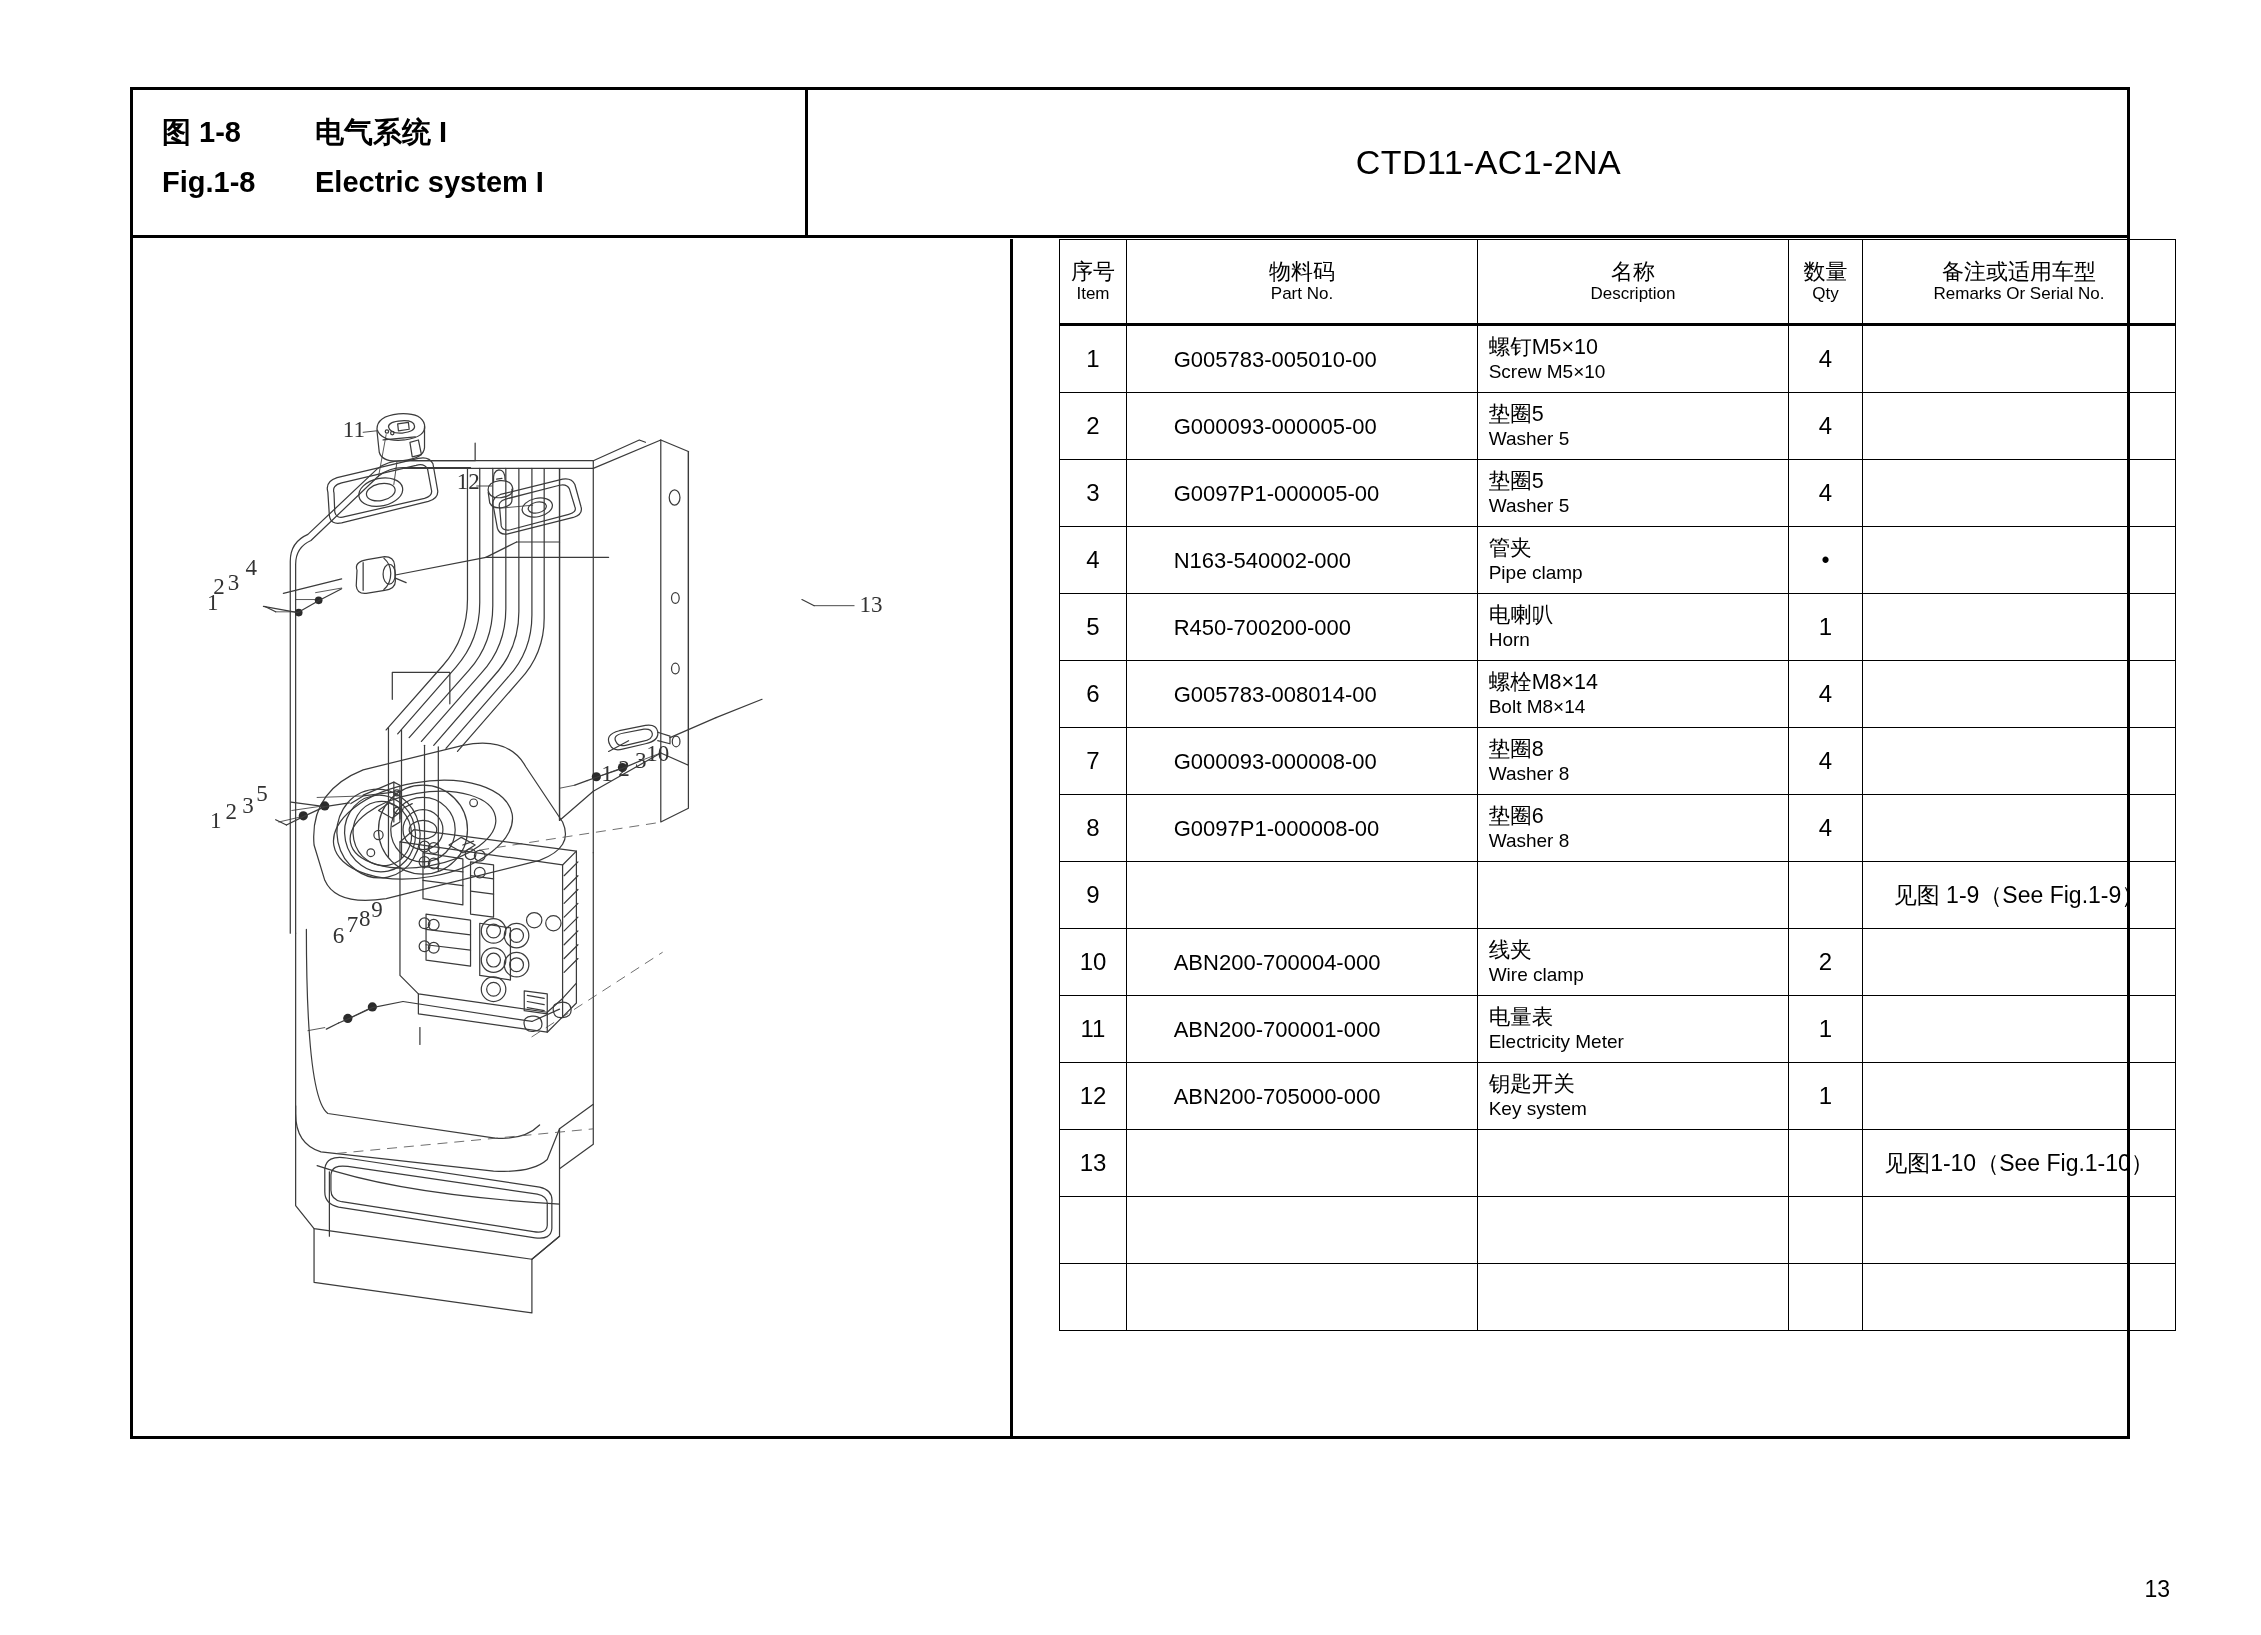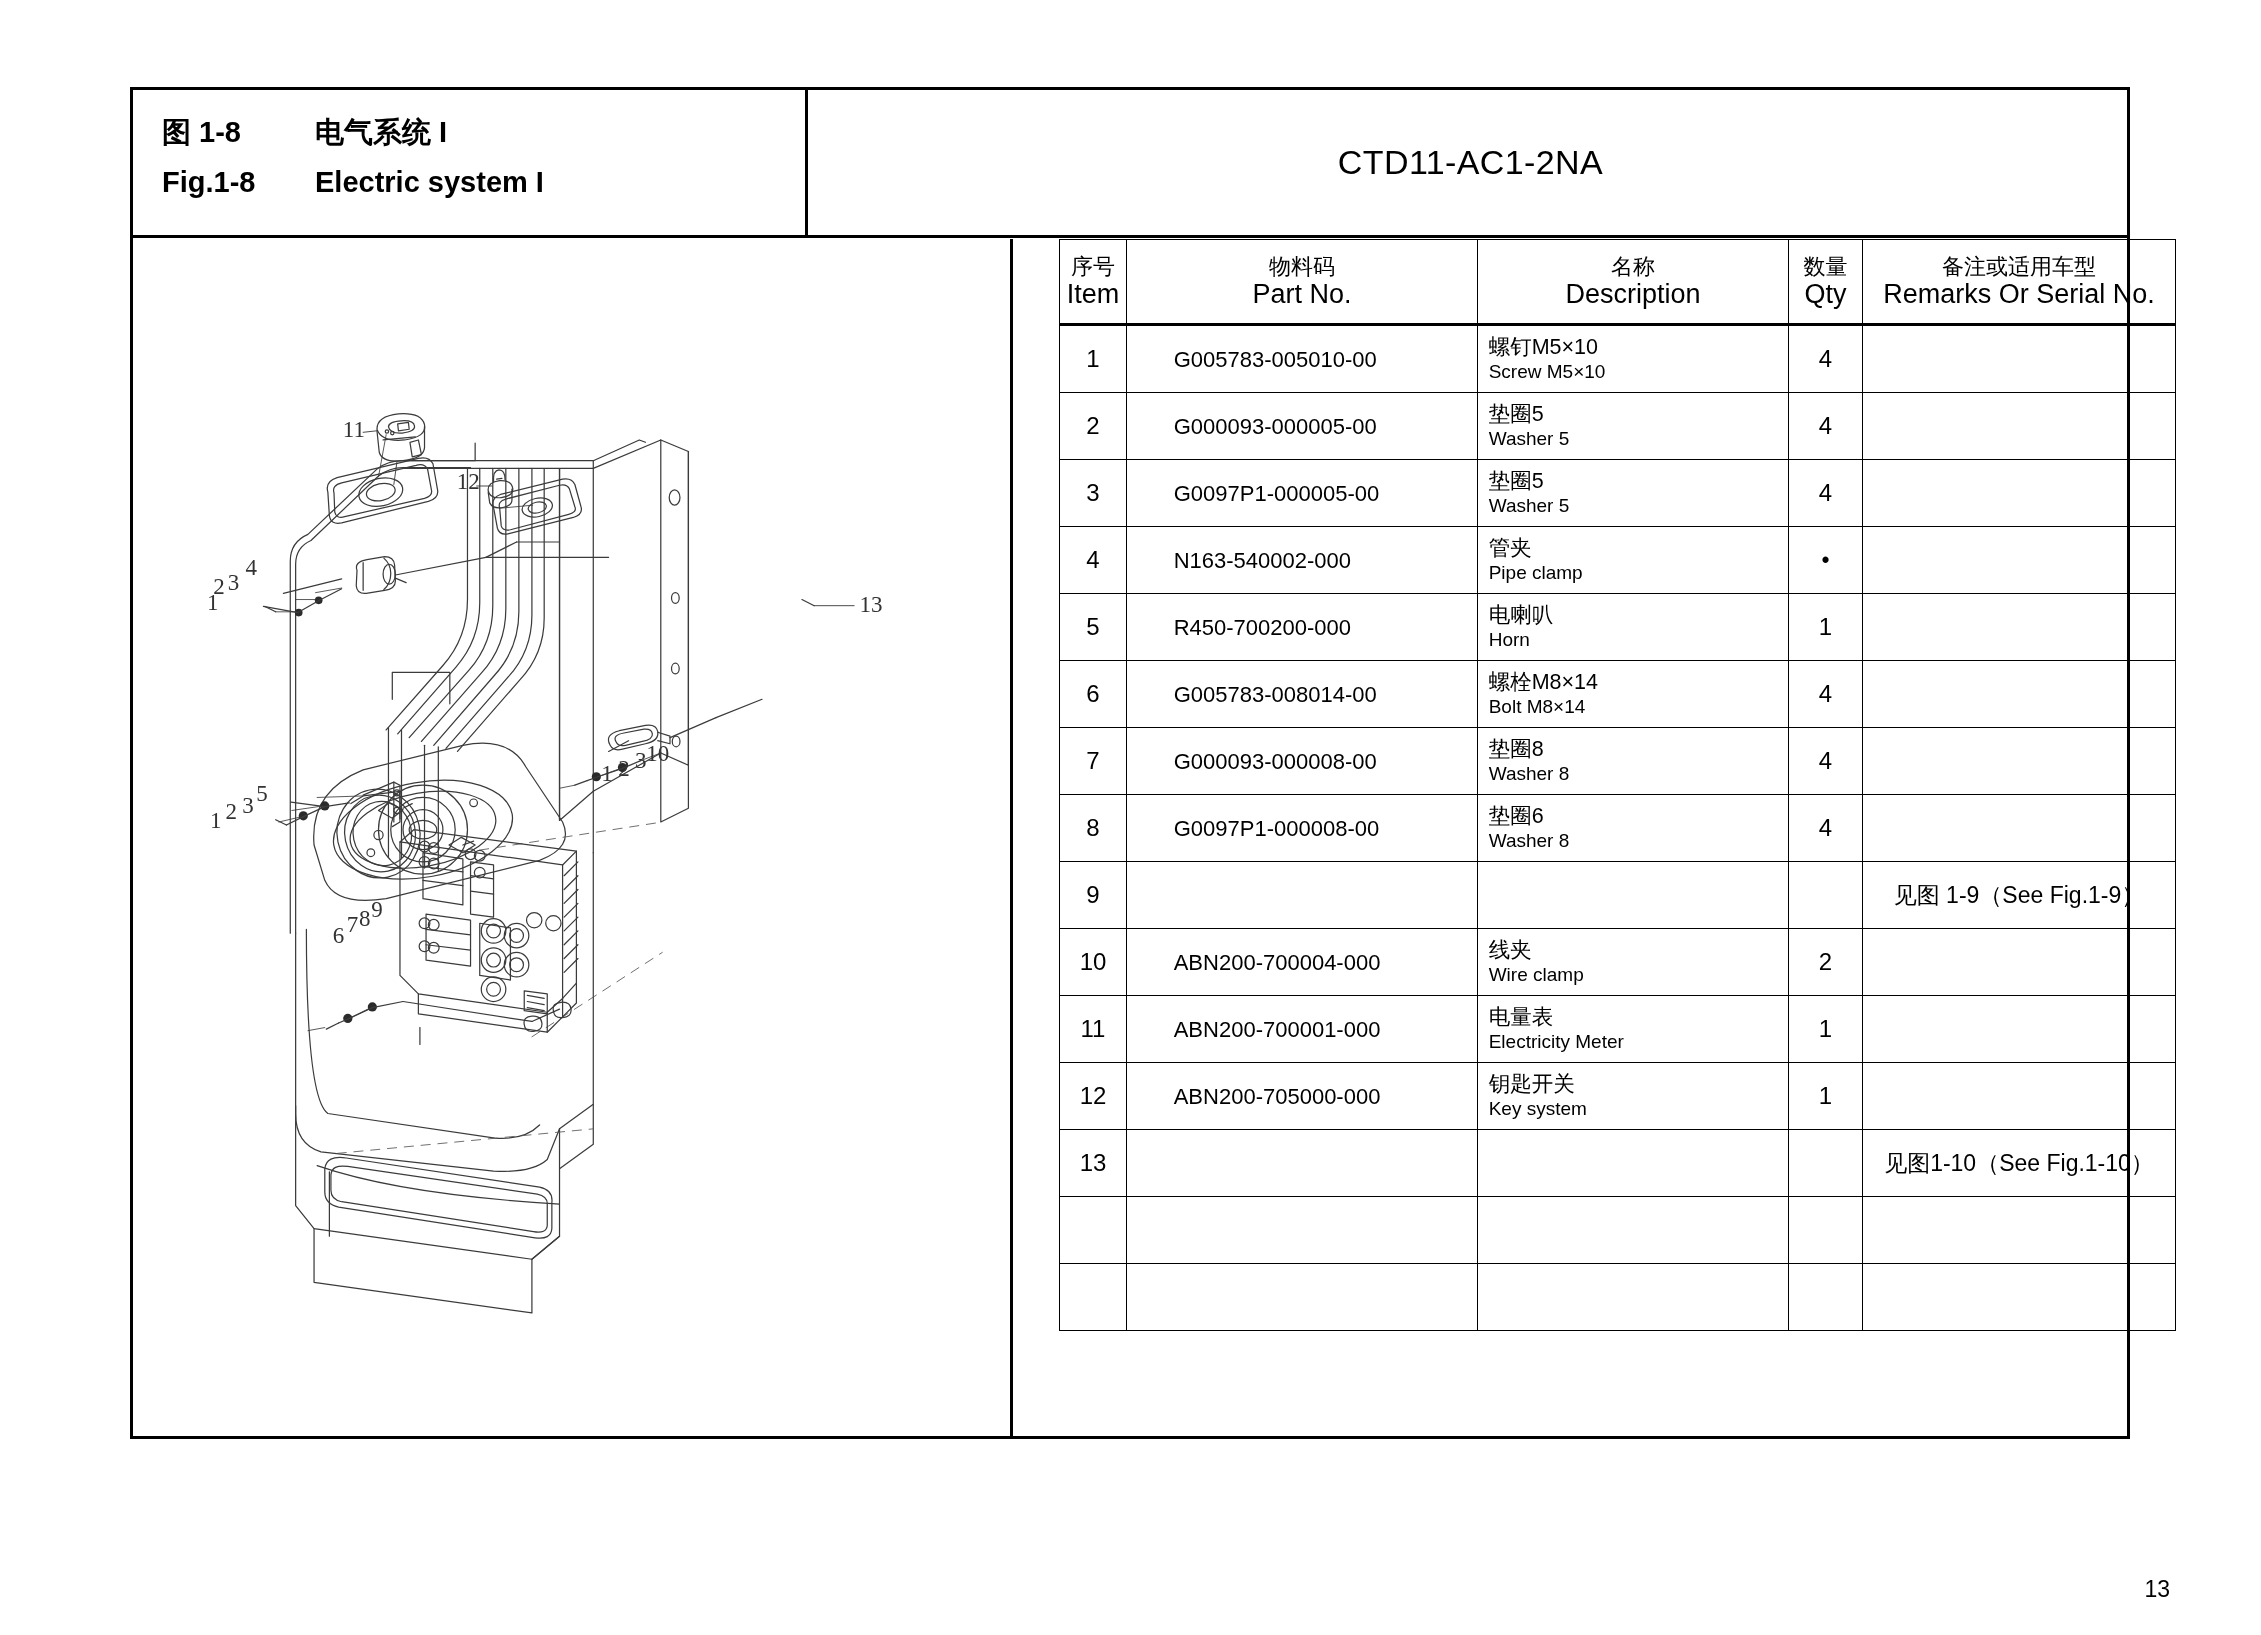--- a/index.html
+++ b/index.html
@@ -30,21 +30,21 @@
     padding:23px 0 0 29px;
   }
   .title-line{display:flex;align-items:baseline;white-space:nowrap;}
   .title-line.cn{font-size:29px;font-weight:bold;margin-bottom:13px;}
   .title-line.en{font-size:29px;font-weight:bold;}
   .t-fig{width:153px;display:inline-block;}
   .t-name{display:inline-block;}
 
   
   #modelblock{
-    position:absolute;left:678px;top:0;
+    position:absolute;left:696px;top:0;
     width:1319px;height:145px;
     box-sizing:border-box;
     display:flex;align-items:center;justify-content:center;
   }
   #model-text{font-size:34px;letter-spacing:0.4px;}
 
   
   #headrule{
     position:absolute;left:0;top:145px;
     width:1997px;height:0;
@@ -88,21 +88,21 @@
   }
   table.pt th{border-bottom:3.1px solid #000;}
   table.pt tr.r td{height:66px;}
   table.pt tr.r-hdr th{height:83px;}
 
   .cell{padding:3.1px 6.1px;}
   .c-center{text-align:center;}
   .c-left{text-align:left;padding-left:10.7px;}
 
   .hdr-cn{font-size:22px;line-height:1.14;}
-  .hdr-en{font-size:27px;line-height:1.14;}
+  .hdr-en{font-size:17px;line-height:1.14;}
 
   .desc-cn{font-size:21.5px;line-height:1.2;white-space:nowrap;}
   .desc-en{font-size:19px;line-height:1.2;white-space:nowrap;}
   .partno{font-size:22px;white-space:nowrap;margin-left:36px;}
   .itemno{font-size:24px;}
   .qty{font-size:24px;}
   .remark{font-size:23px;white-space:nowrap;}
   .dotqty{font-size:23px;line-height:1;}
 
   

